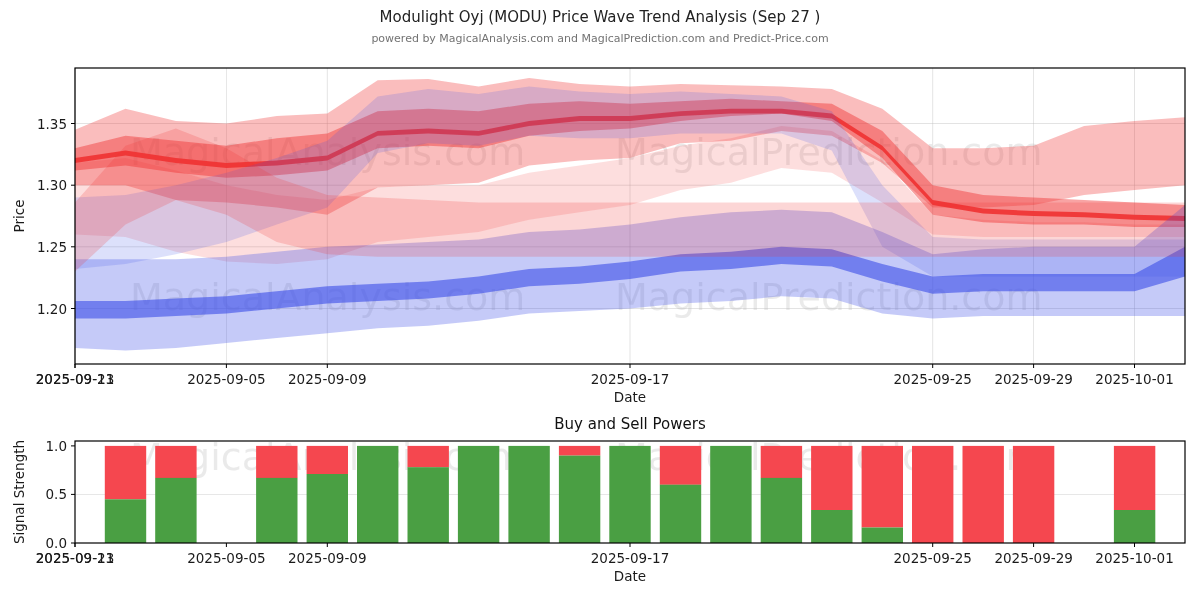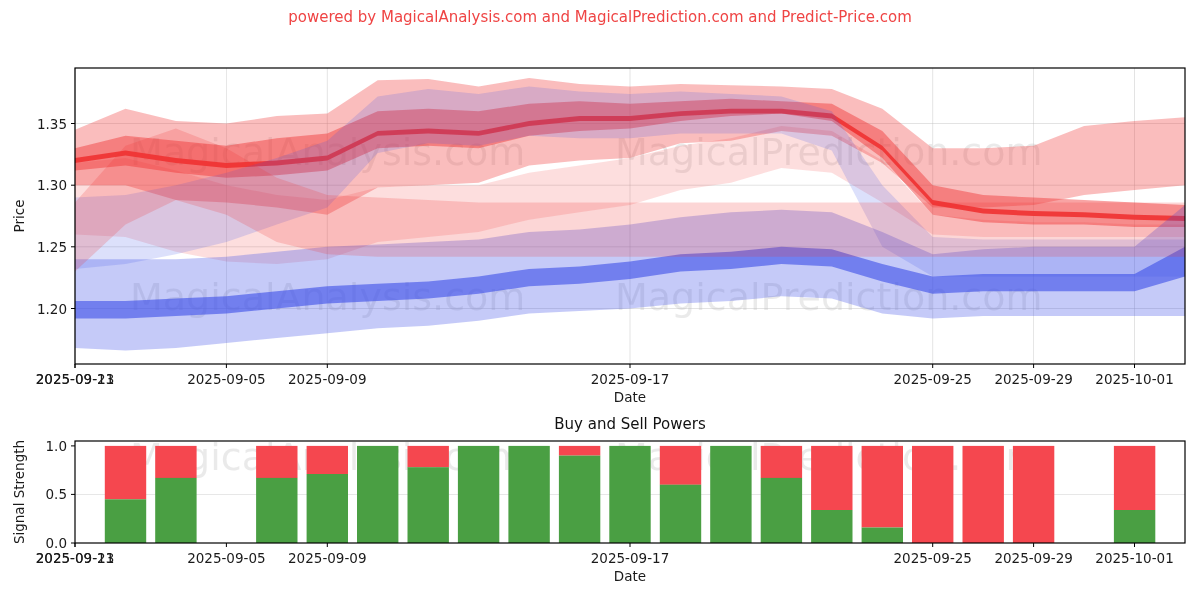--- a/index.html
+++ b/index.html
@@ -4,35 +4,36 @@
 <style>
   html,body{margin:0;padding:0;}
   body{
     width:1200px;height:600px;background:#ffffff;
     font-family:"DejaVu Sans","Liberation Sans",sans-serif;
     overflow:hidden;position:relative;
   }
   #root{position:relative;width:1200px;height:600px;}
   .title-block{position:absolute;left:0;top:6px;width:1200px;text-align:center;}
   .title-main{font-size:15px;color:#222;line-height:22px;}
-  .title-sub{font-size:15px;color:#ef4444;line-height:22px;}
+  .title-sub{font-size:11px;color:#737373;line-height:22px;}
   svg{display:block;position:absolute;left:0;top:0;}
   .grid-line{stroke:#b8b8b8;stroke-width:0.7;opacity:.55;}
   .tick-mark{stroke:#000;stroke-width:1;}
   .tick-label{font-size:13.5px;fill:#1a1a1a;font-family:"DejaVu Sans","Liberation Sans",sans-serif;}
   .axis-title{font-size:13.5px;fill:#1a1a1a;font-family:"DejaVu Sans","Liberation Sans",sans-serif;}
   .subplot-title{font-size:15px;fill:#111;font-family:"DejaVu Sans","Liberation Sans",sans-serif;}
   .wm{font-size:38px;fill:#bdbdbd;opacity:.30;font-family:"DejaVu Sans","Liberation Sans",sans-serif;}
 </style>
 </head>
 <body>
 
 <div id="root">
 
   <div class="title-block">
+    <div class="title-main">Modulight Oyj (MODU) Price Wave Trend Analysis (Sep 27 )</div>
     <div class="title-sub">powered by MagicalAnalysis.com and MagicalPrediction.com and Predict-Price.com</div>
   </div>
 
   <svg id="canvas" width="1200" height="600">
       <g>
         <text x="130" y="165" class="wm">MagicalAnalysis.com</text>
         <text x="615" y="165" class="wm">MagicalPrediction.com</text>
         <text x="130" y="310" class="wm">MagicalAnalysis.com</text>
         <text x="615" y="310" class="wm">MagicalPrediction.com</text>
         <text x="130" y="470" class="wm">MagicalAnalysis.com</text>

